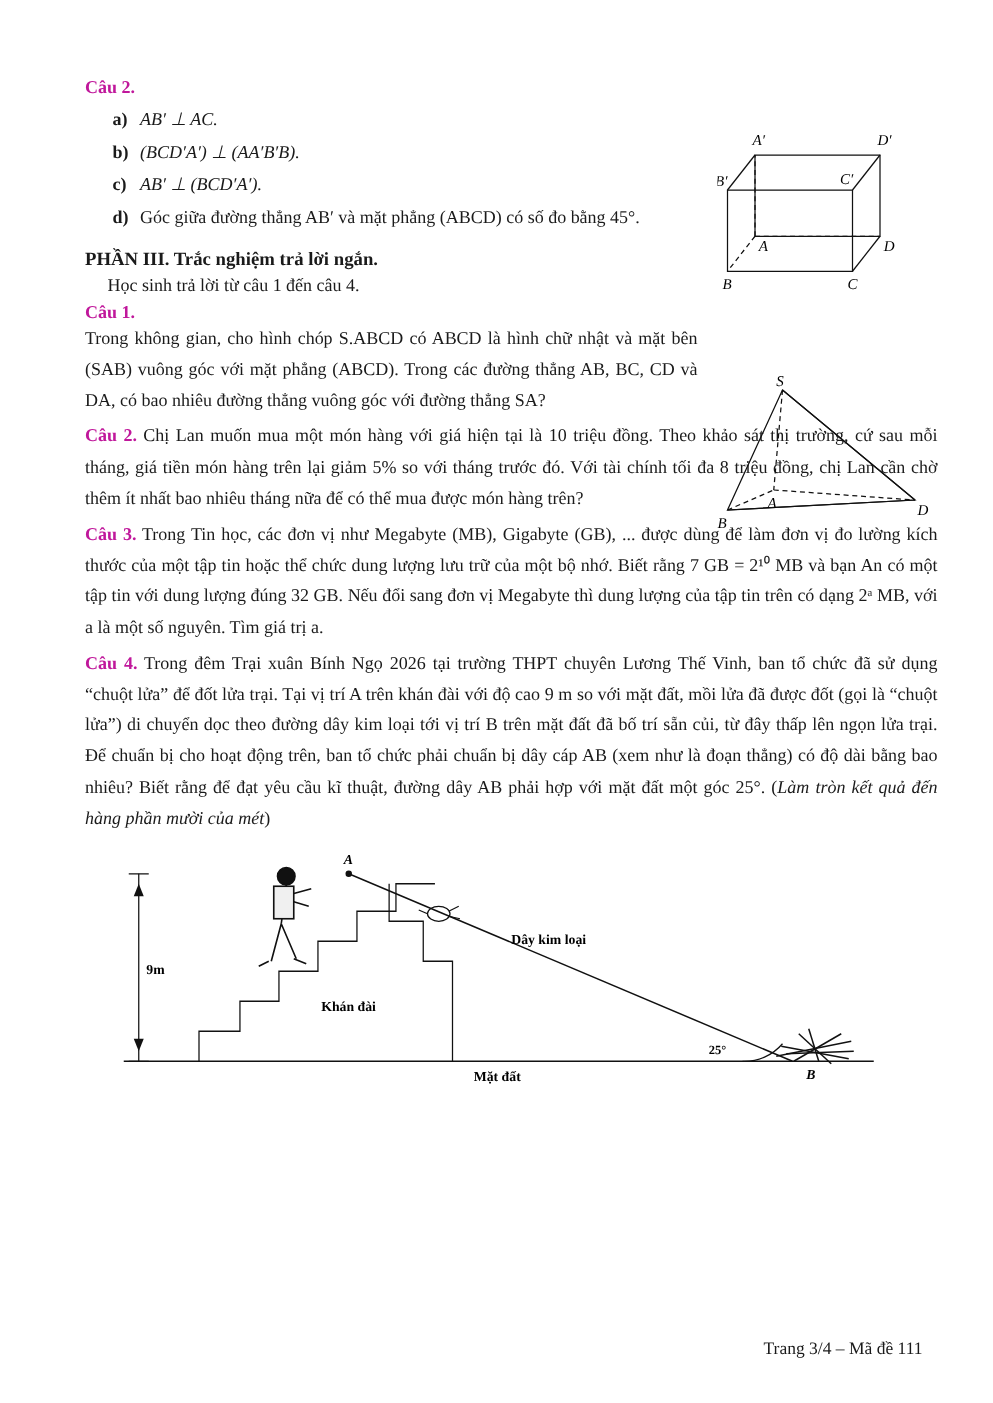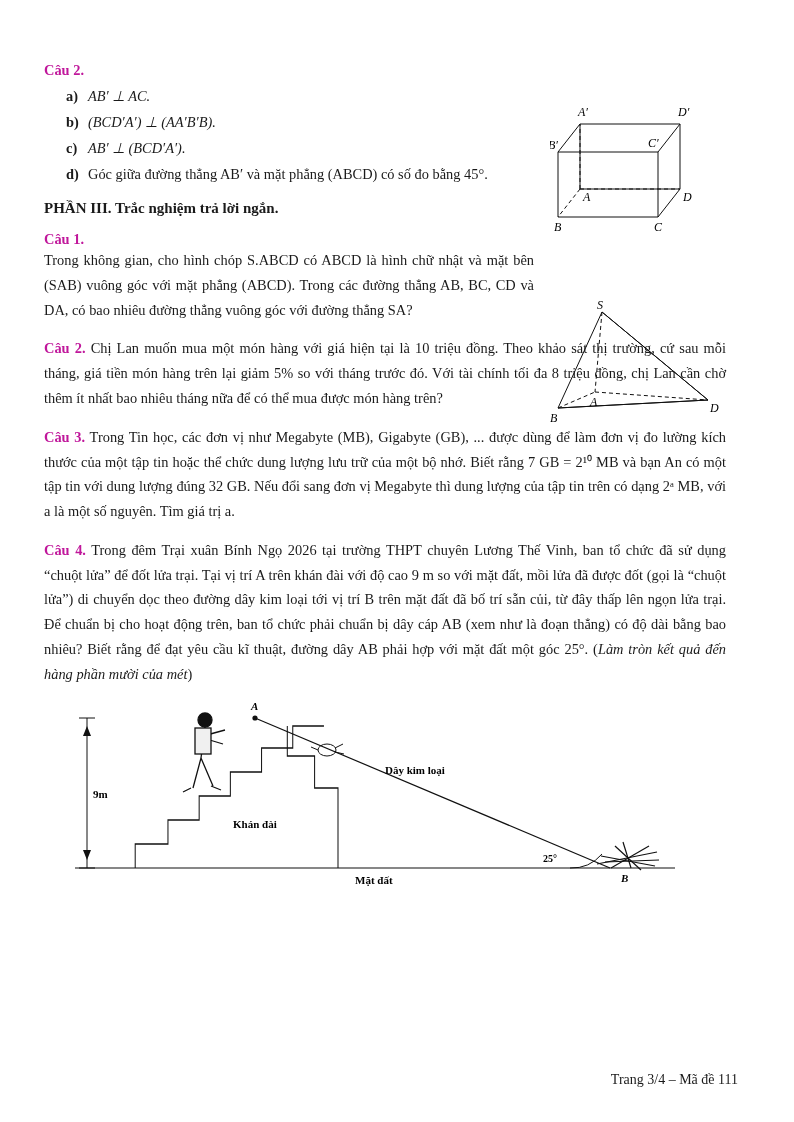--- a/index.html
+++ b/index.html
@@ -17,21 +17,21 @@
   }
   .page {
     position: absolute;
     left: 0; top: 0;
     width: 794px;
     height: 1122px;
     padding: 0;
   }
   .content {
     position: absolute;
-    left: 44px;
+    left: 68px;
     top: 62px;
     width: 682px;
   }
   .magenta {
     color: #c0179b;
     font-weight: bold;
   }
   .para {
     font-size: 14.4px;
     line-height: 1.72;
@@ -66,21 +66,21 @@
     font-size: 15px;
     font-weight: bold;
     margin: 14px 0 4px 0;
   }
   .sec-sub {
     font-size: 14.4px;
     margin: 0 0 2px 0;
     padding-left: 18px;
   }
 
-  .blockpara { margin-top: 14px; }
+  .blockpara { margin-top: 4px; }
 
   
   .fig-cube {
     position: absolute;
     right: 0;
     top: 32px;
     width: 176px;
     height: 140px;
   }
   
@@ -158,20 +158,21 @@
         <text x="-2" y="55" font-size="12" font-style="italic" text-anchor="start">B′</text>
         <text x="98" y="53" font-size="12" font-style="italic">C′</text>
         <text x="33" y="107" font-size="12" font-style="italic">A</text>
         <text x="133" y="107" font-size="12" font-style="italic">D</text>
         <text x="4" y="137" font-size="12" font-style="italic">B</text>
         <text x="104" y="137" font-size="12" font-style="italic">C</text>
       </svg>
     </div>
 
     <div class="sec-head">PHẦN III. Trắc nghiệm trả lời ngắn.</div>
+    <div class="sec-sub">Học sinh trả lời từ câu 1 đến câu 4.</div>
 
     <div class="blockpara">
       <div class="magenta" style="font-size:14.4px;">Câu 1.</div>
       <div class="para q1-text">Trong không gian, cho hình chóp S.ABCD có ABCD là hình chữ nhật và mặt bên (SAB) vuông góc với mặt phẳng (ABCD). Trong các đường thẳng AB, BC, CD và DA, có bao nhiêu đường thẳng vuông góc với đường thẳng SA?</div>
     </div>
 
     <div class="fig-pyr">
       <svg width="190" height="130" viewBox="0 0 190 130">
 
         <polygon points="62,12 18,108 168,100" fill="none" stroke="#111" stroke-width="1"></polygon>

